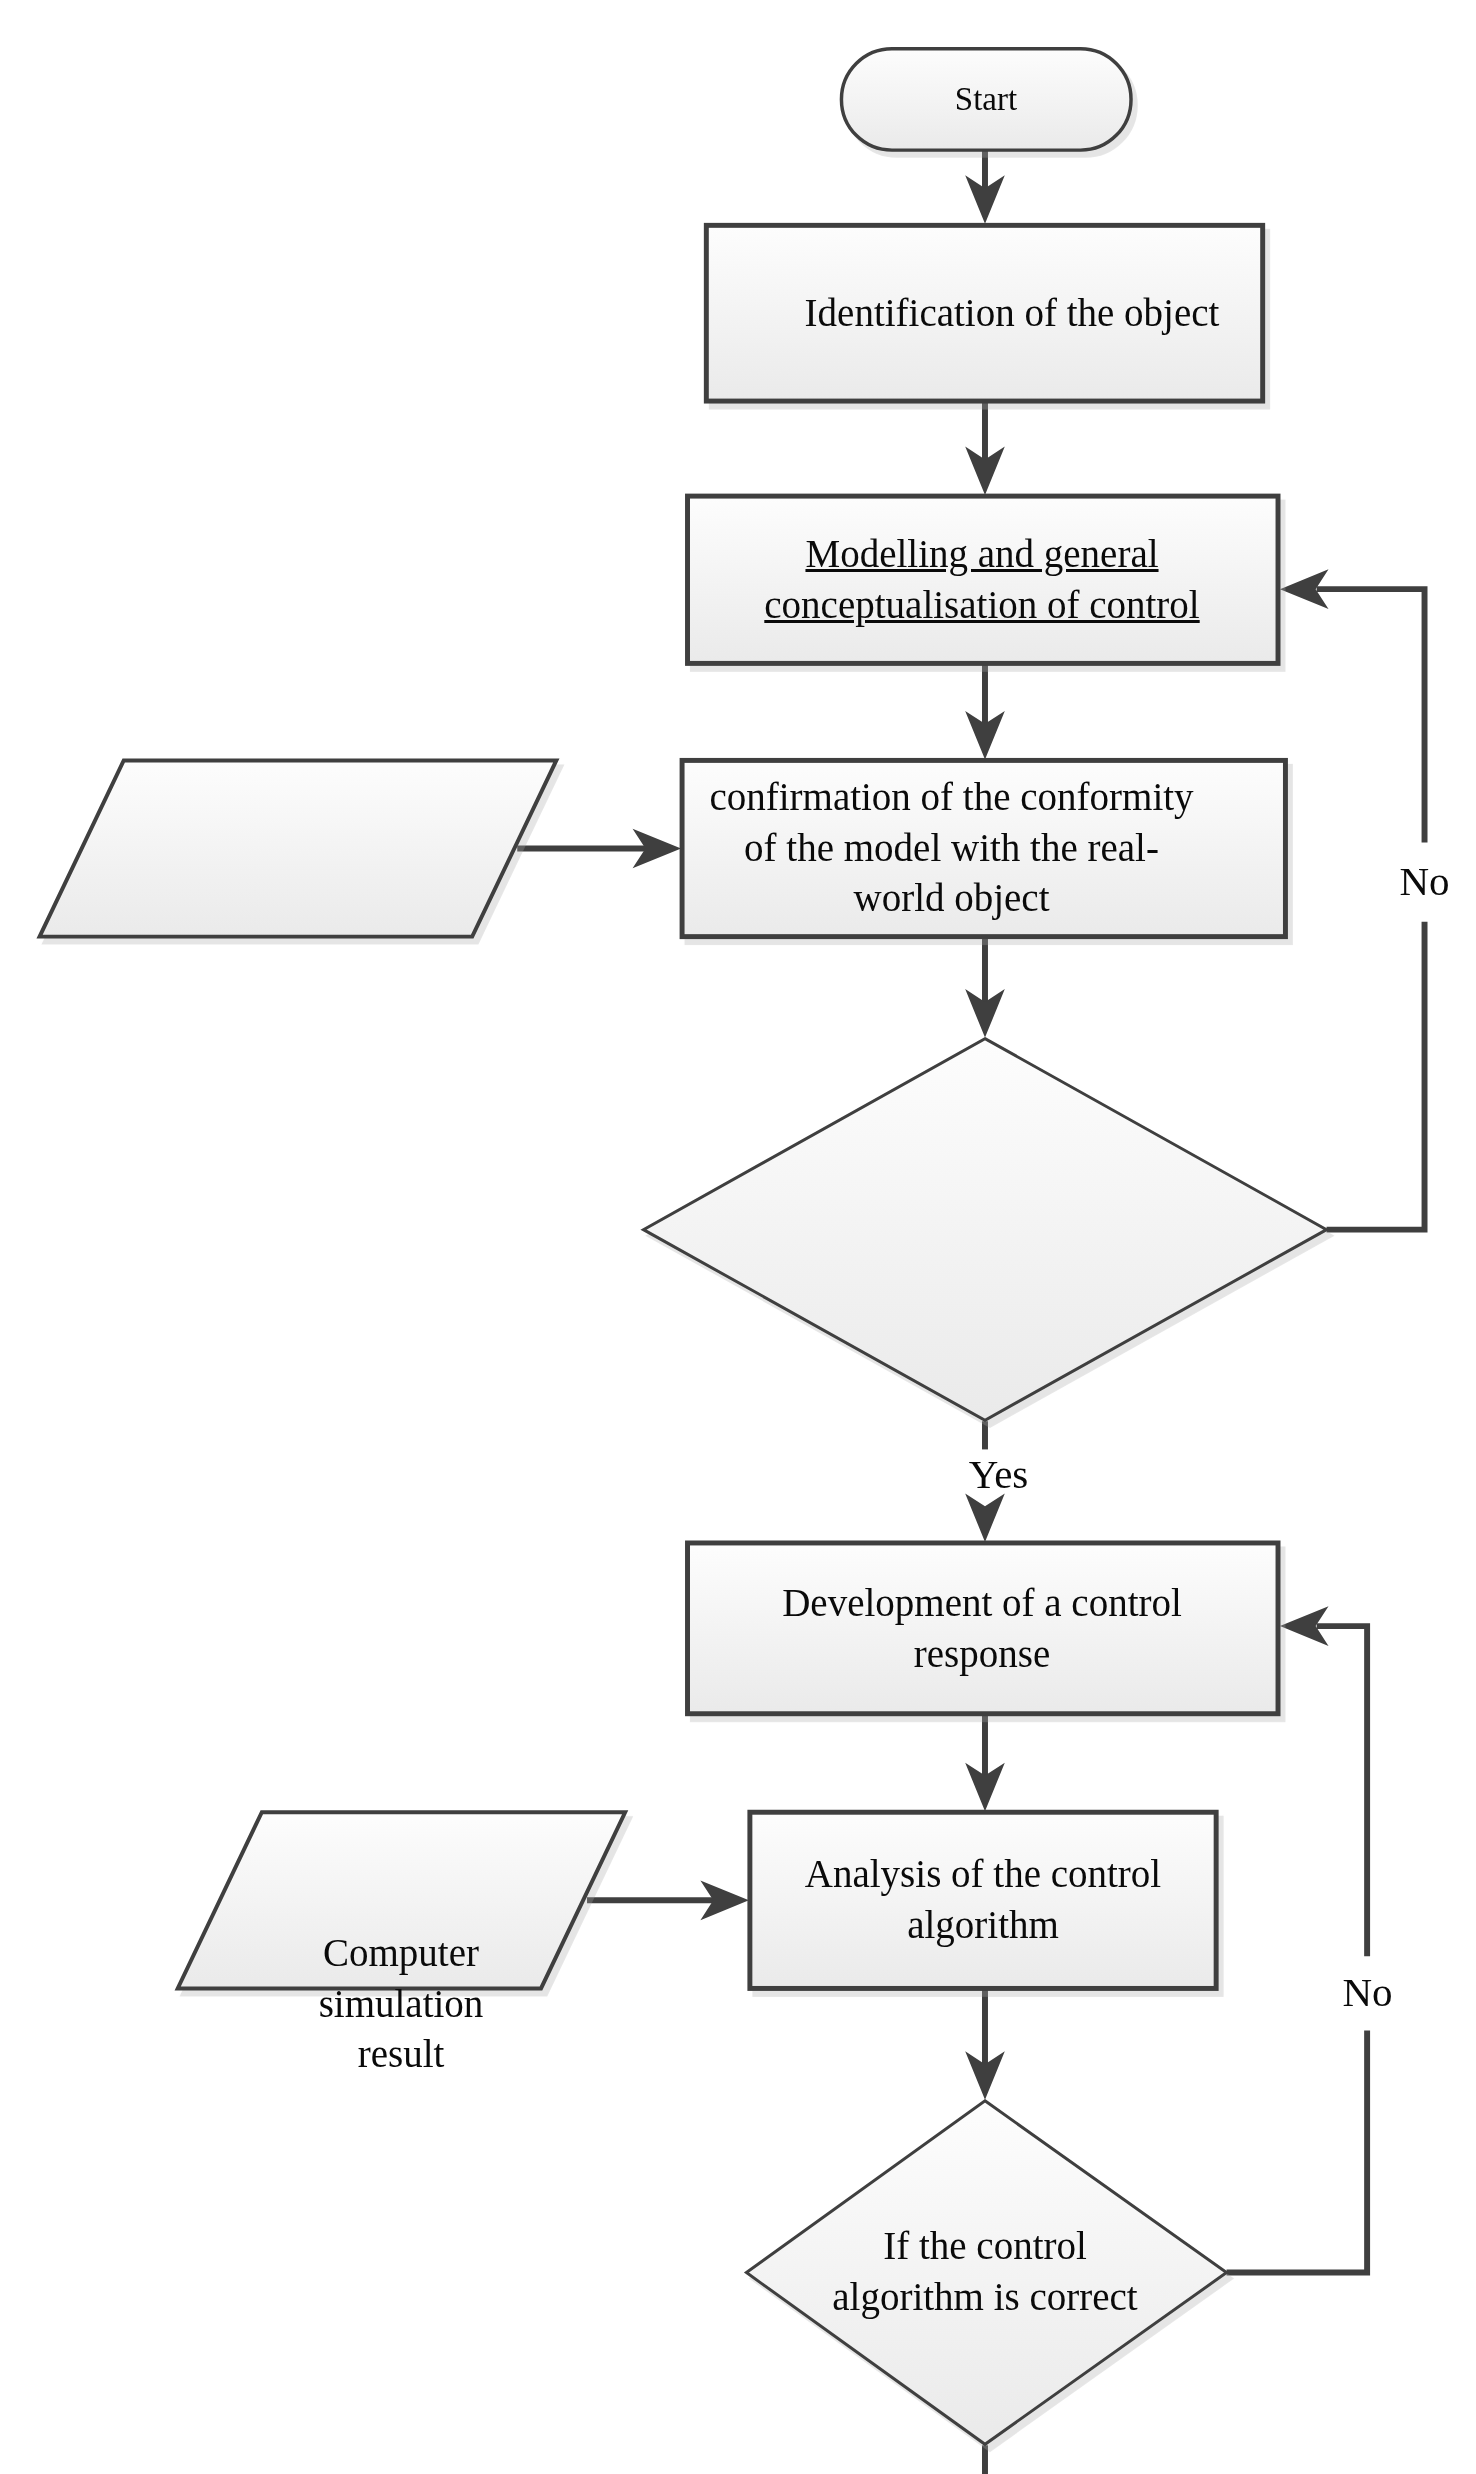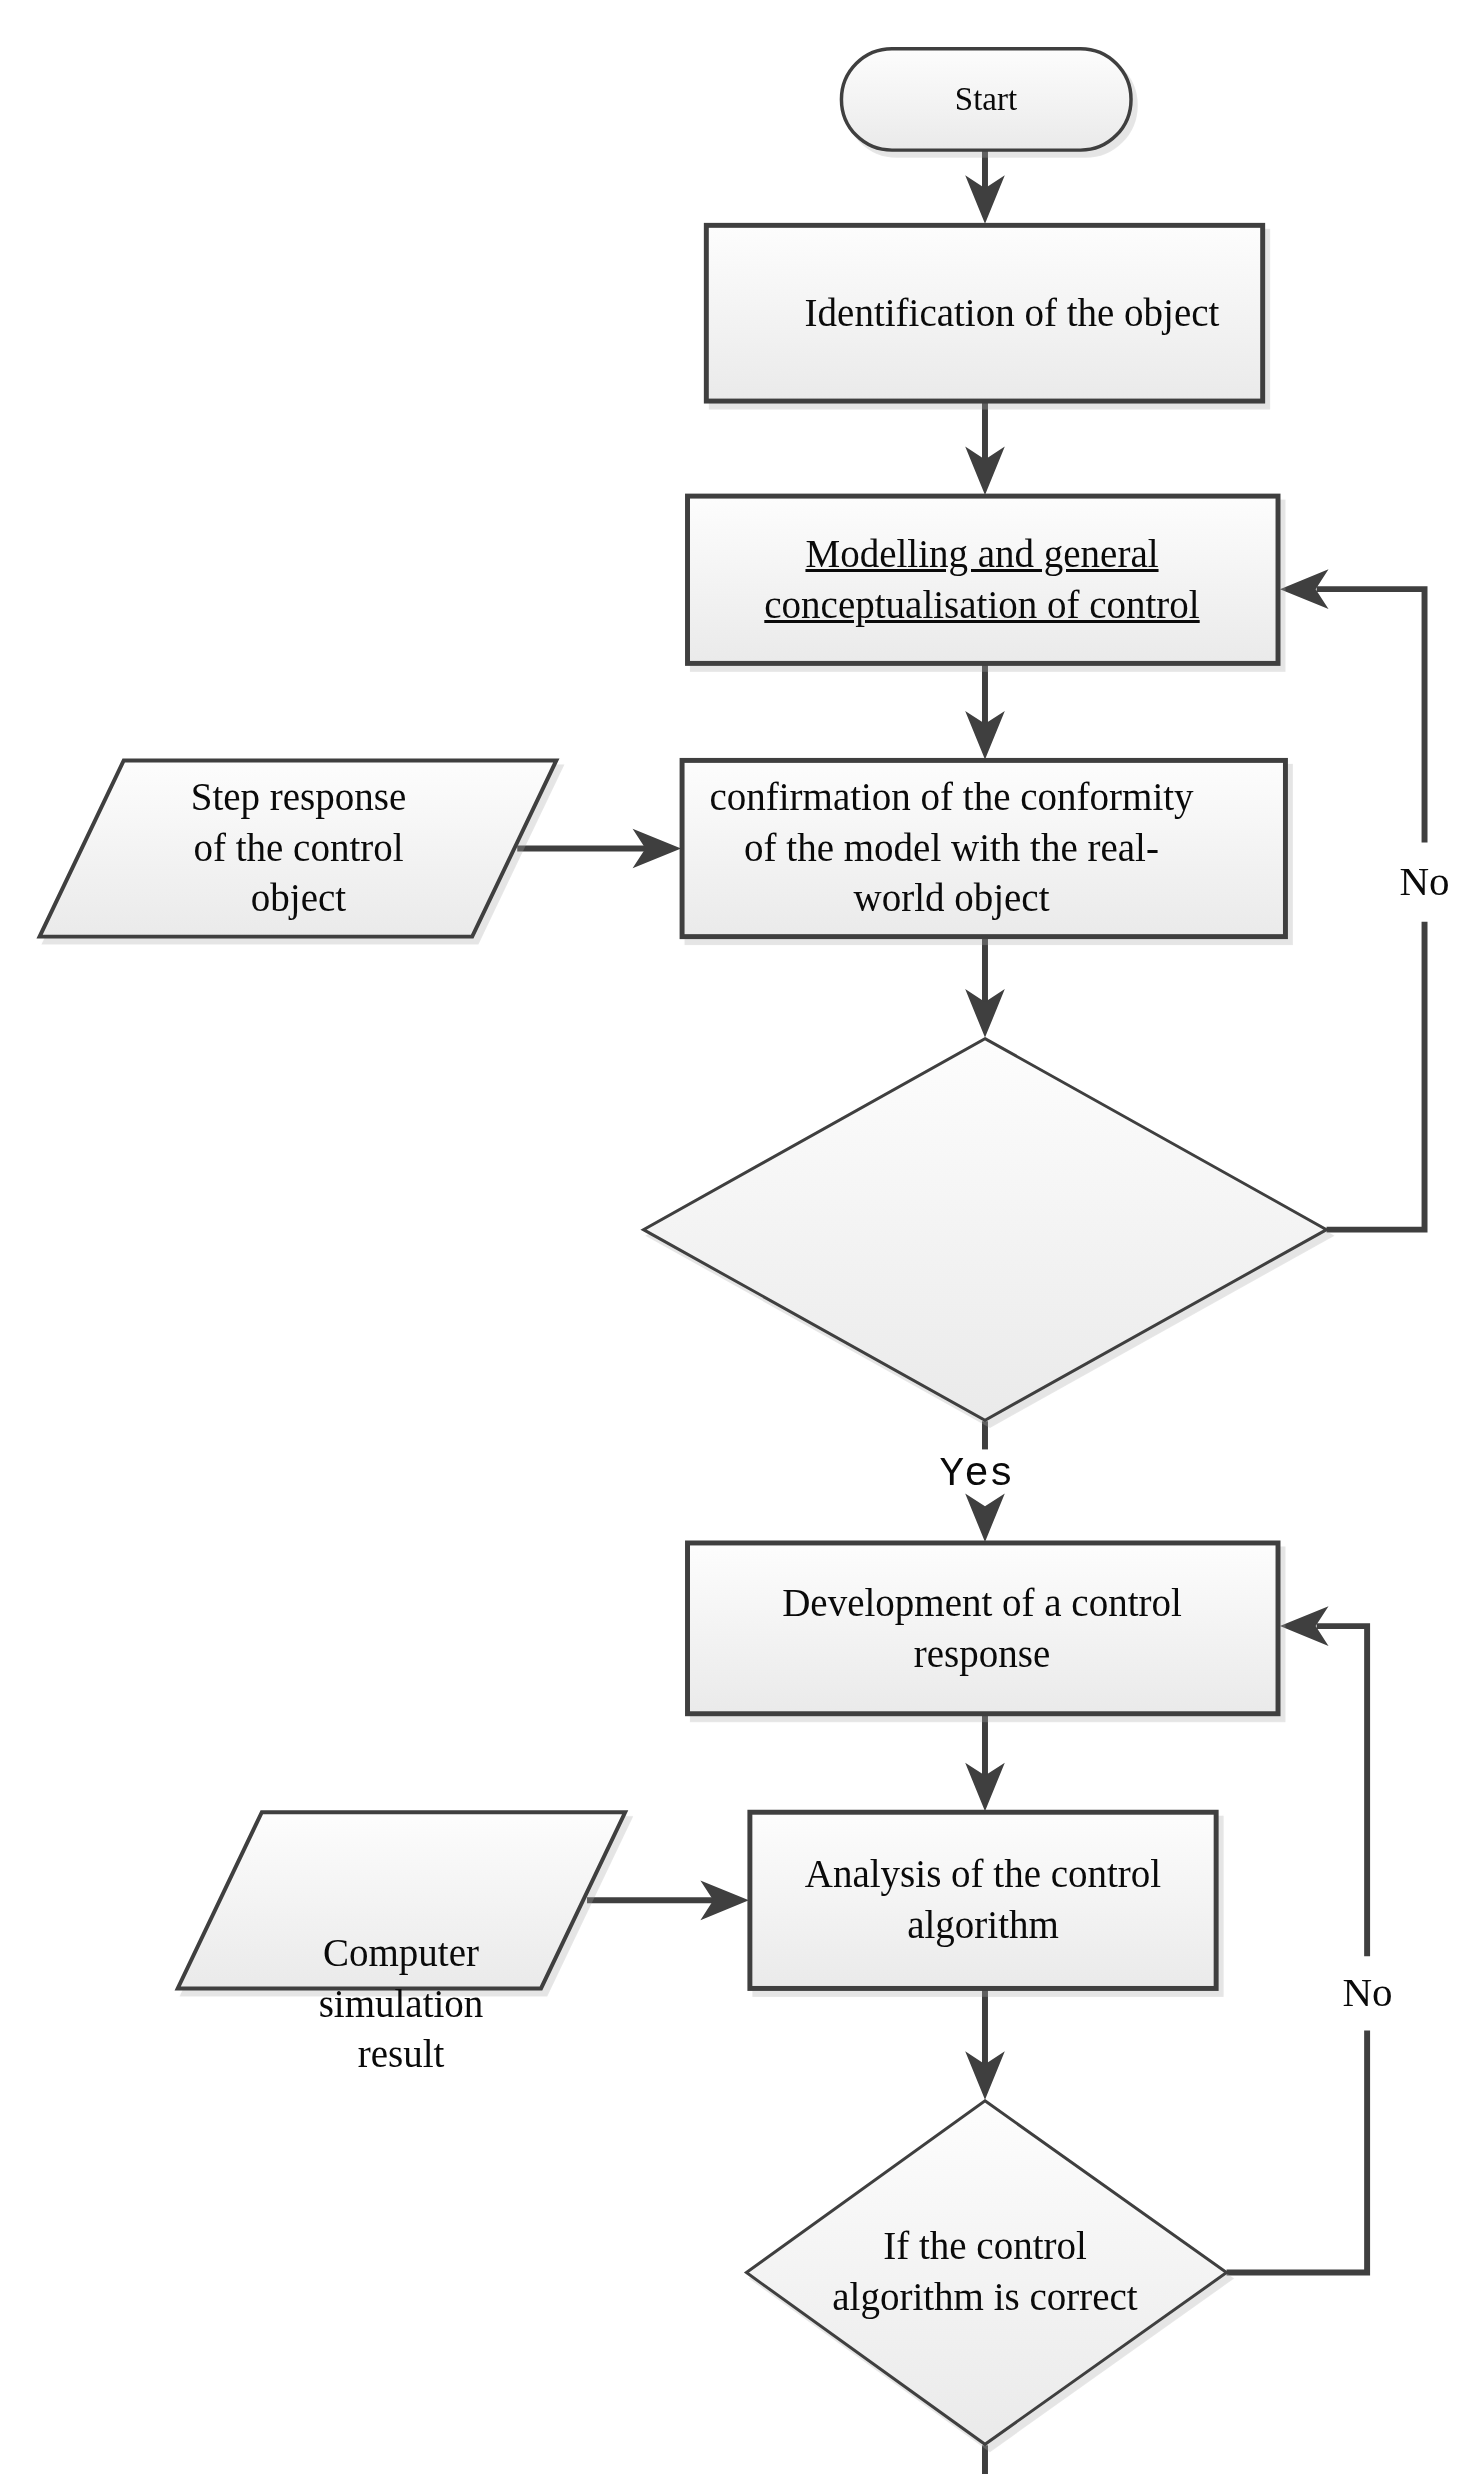--- a/index.html
+++ b/index.html
@@ -100,42 +100,39 @@
     </g>
   </svg>
 
   <div class="lbl terminator-lbl" style="left:841px;top:49px;width:290px;height:101px;">Start</div>
 
   <div class="lbl" style="left:734px;top:225px;width:556px;height:176px;">Identification of the object</div>
 
   <div class="lbl" style="left:687px;top:496px;width:590px;height:167px;text-decoration:underline;">Modelling and general
 conceptualisation of control</div>
 
-  <div class="lbl" style="left:135px;top:760px;width:327px;height:176px;">Step response
-of the control
-object</div>
 
   <div class="lbl" style="left:650px;top:760px;width:603px;height:176px;">confirmation of the conformity
 of the model with the real-
 world object</div>
 
 
   <div class="lbl" style="left:687px;top:1543px;width:590px;height:171px;">Development of a control
 response</div>
 
   <div class="lbl" style="left:292px;top:1916px;width:218px;height:176px;">Computer
 simulation
 result</div>
 
   <div class="lbl" style="left:750px;top:1812px;width:466px;height:176px;">Analysis of the control
 algorithm</div>
 
   <div class="lbl" style="left:797px;top:2158px;width:376px;height:228px;">If the control
 algorithm is correct</div>
 
-  <div class="lbl edge-lbl" style="left:922px;top:1443px;width:109px;height:64px;font-family:Liberation Mono, monospace;">Yes</div>
+  <div class="lbl edge-lbl" style="left:944px;top:1443px;width:109px;height:64px;">Yes</div>
 
   <div class="lbl edge-lbl" style="left:1370px;top:847px;width:109px;height:69px;">No</div>
 
   <div class="lbl edge-lbl" style="left:1313px;top:1958px;width:109px;height:69px;">No</div>
 
 </div>
 
 
 </body></html>

